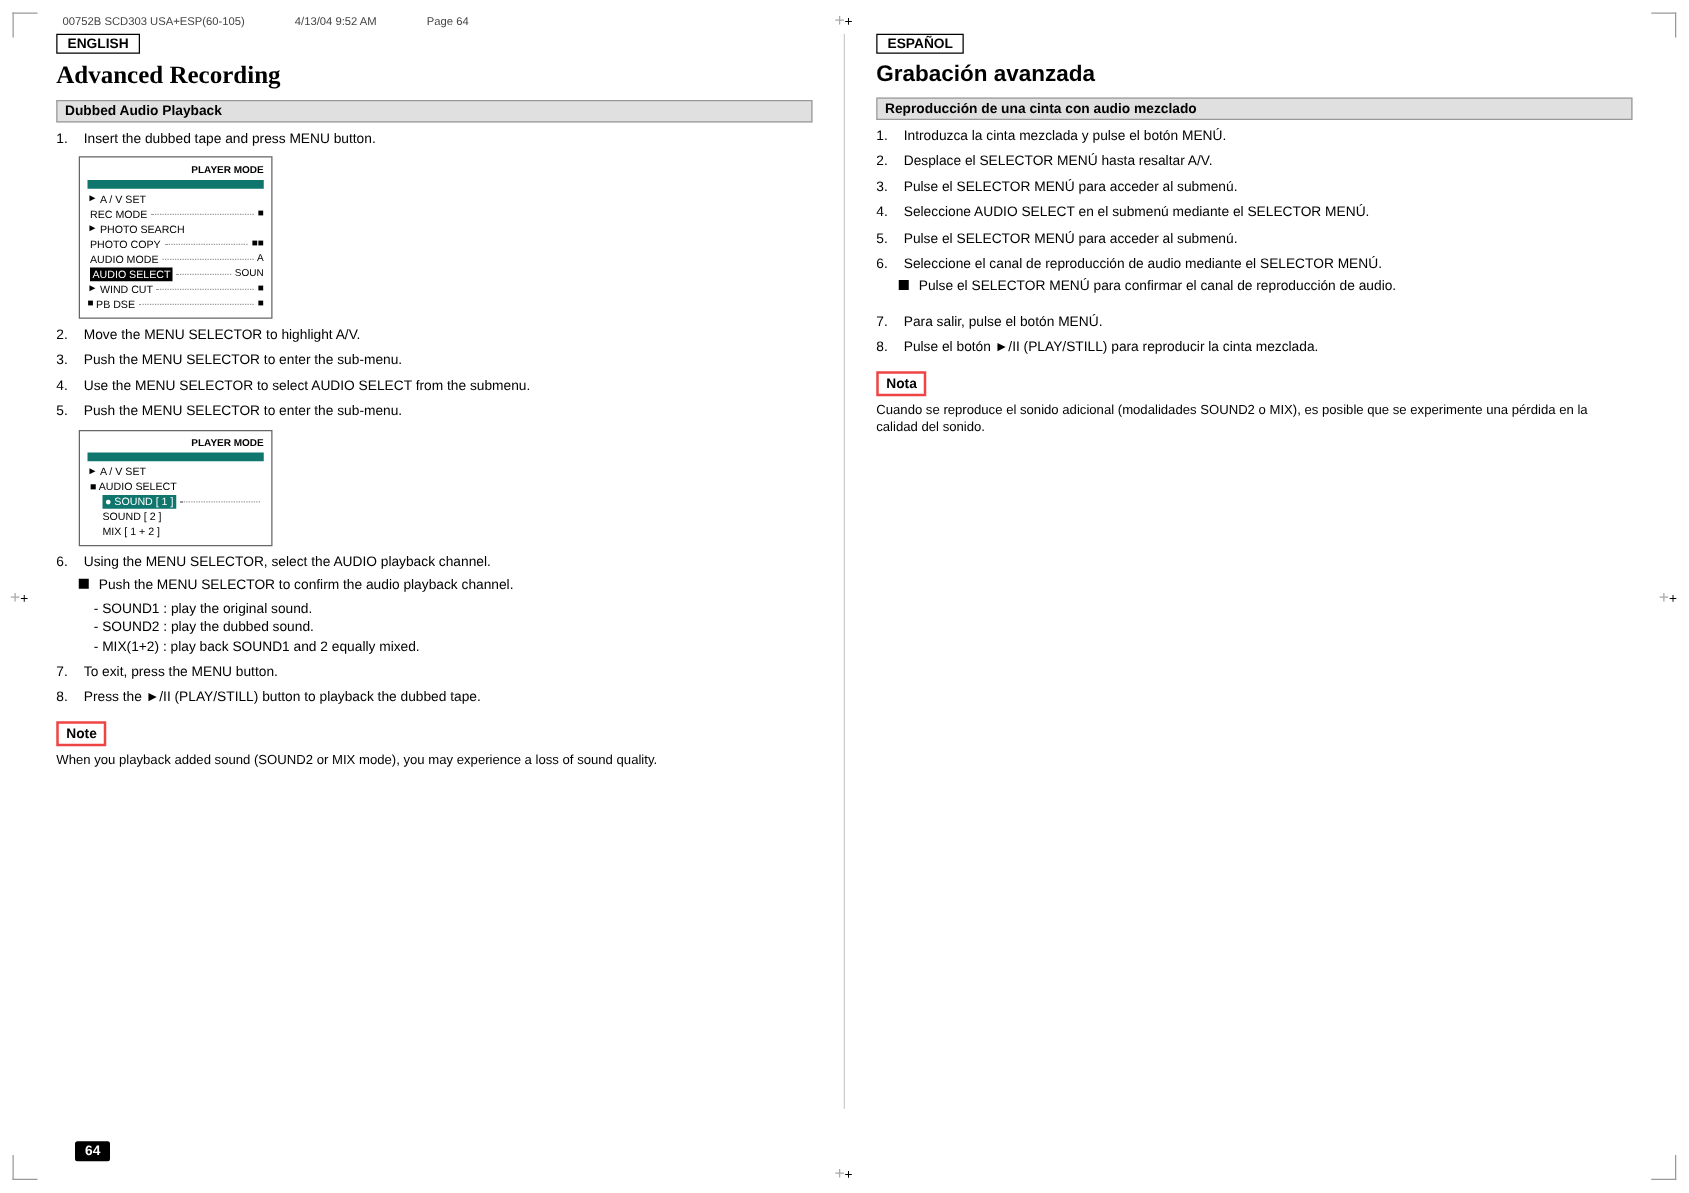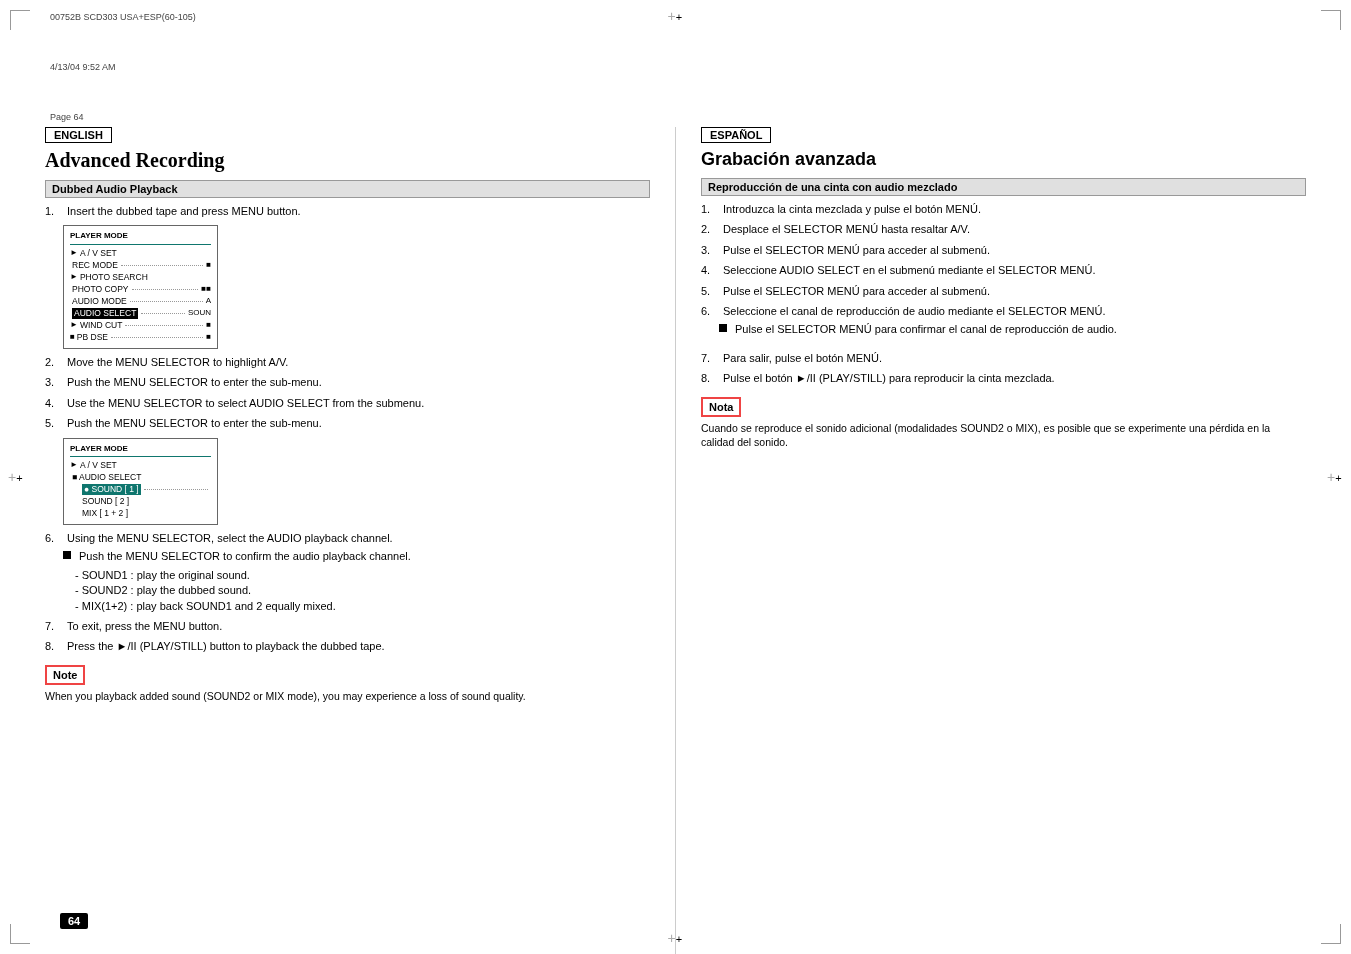--- a/index.html
+++ b/index.html
@@ -112,24 +112,24 @@
       padding: 4px 6px;
       margin: 6px 0;
       font-size: 9px;
       background: #fff;
       width: 155px;
     }
 
     .menu-diagram .menu-title {
       font-size: 8px;
       font-weight: bold;
-      border-bottom: 1px solid #0f766e;
+      border-bottom: 7px solid #0f766e;
       padding-bottom: 2px;
       margin-bottom: 3px;
-      text-align: left;
+      text-align: right;
     }
 
     .menu-item {
       display: flex;
       align-items: center;
       margin-bottom: 1px;
       font-size: 8.5px;
       line-height: 1.3;
     }
 
@@ -201,21 +201,20 @@
       border-left: 1px solid #ccc;
     }
 
     .top-line {
       font-size: 9px;
       color: #444;
       text-align: left;
       padding: 12px 50px 5px 50px;
       display: flex;
       gap: 40px;
-      flex-direction: column;
     }
   </style>
 </head>
 <body>
 
 <div class="corner-mark corner-tl"></div>
 <div class="corner-mark corner-tr"></div>
 <div class="corner-mark corner-bl"></div>
 <div class="corner-mark corner-br"></div>
 

